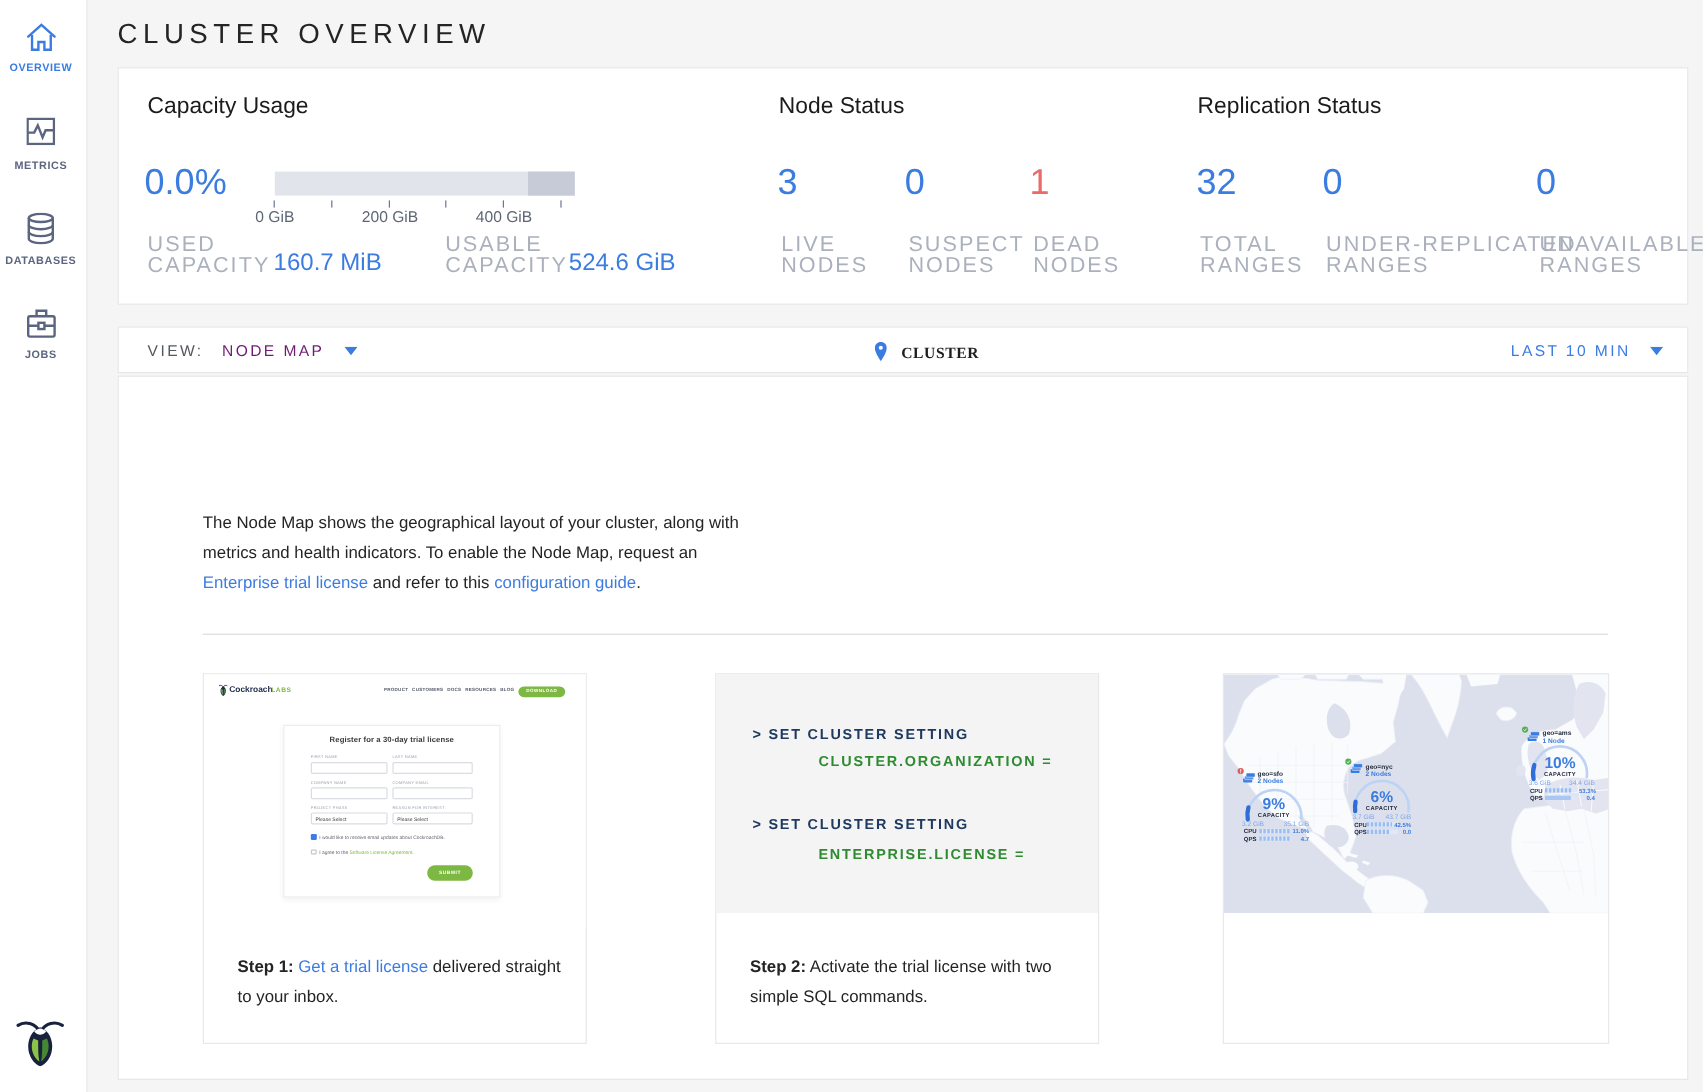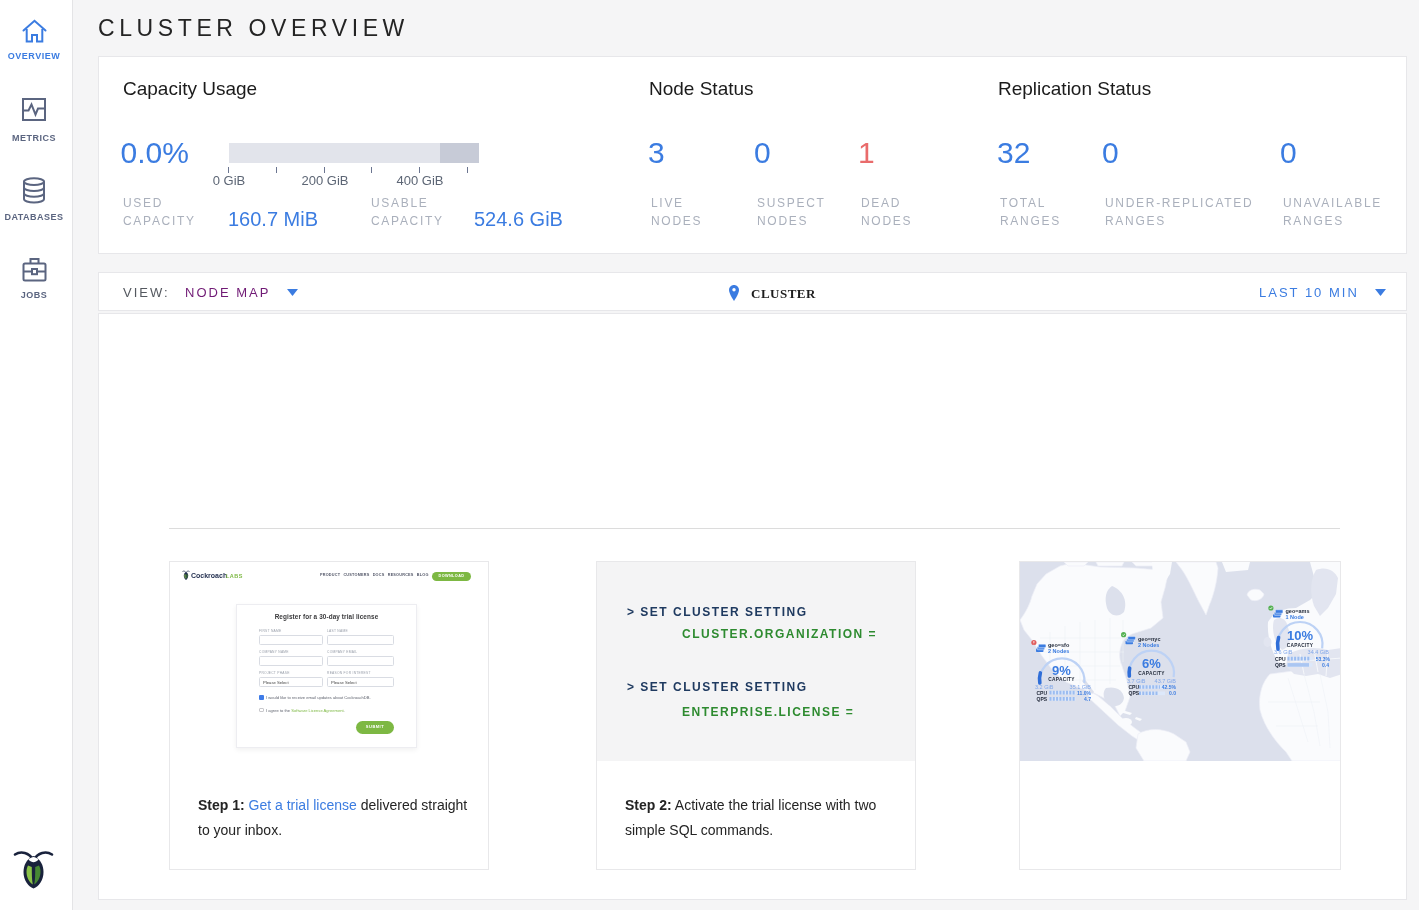--- a/index.html
+++ b/index.html
@@ -15,21 +15,21 @@
 .navicon { display:block; margin:0 auto; }
 
 
 #h1 { position:absolute; left:98px; top:15px; font-size:23px; font-weight:400; letter-spacing:4.6px; color:#242424; }
 
 
 #summary { position:absolute; left:98px; top:56px; width:1309px; height:198px; background:#fff; border:1px solid #e7e7ea; }
 .sec-title { position:absolute; font-size:19px; color:#1b1b1b; }
 .bignum { position:absolute; font-size:30px; color:#3b7ce1; }
 .bignum.red { color:#e96b6b; }
-.smlabel { position:absolute; font-size:12px; letter-spacing:1.7px; color:#aab0bc; line-height:17.5px; }
+.smlabel { position:absolute; font-size:18px; letter-spacing:1.7px; color:#aab0bc; line-height:17.5px; }
 .val { position:absolute; font-size:20px; color:#3b7ce1; }
 
 
 #capbar { position:absolute; left:130px; top:86px; width:250px; height:20px; background:#e2e4eb; }
 #capbar-dark { position:absolute; left:211px; top:0; width:39px; height:20px; background:#c7cbd7; }
 .tick { position:absolute; top:110px; width:1px; height:6px; background:#6b7590; }
 .ticklabel { position:absolute; top:116px; width:80px; text-align:center; font-size:13px; color:#5d6675; }
 
 
 #viewbar { position:absolute; left:98px; top:272px; width:1309px; height:39px; background:#fff; border:1px solid #e7e7ea; }
@@ -153,20 +153,21 @@
         <circle cx="5" cy="4.8" r="1.7" fill="#fff"></circle>
       </svg>
     <span class="abs" style="left:652px; top:13px; font-size:13px; letter-spacing:0.5px; color:#1e1e1e; font-weight:600;font-family:Liberation Serif, serif;">CLUSTER</span>
     <span class="lbl abs" style="left:1160px; top:12px; color:#3b7ce1;">LAST 10 MIN</span>
     <svg class="abs" style="left:1276px; top:16px;" width="11" height="7">
         <path d="M0 0 H11 L5.5 7 Z" fill="#3b7ce1"></path>
       </svg>
   </div>
 
   <div id="panel">
+    <div class="para">The Node Map shows the geographical layout of your cluster, along with metrics and health indicators. To enable the Node Map, request an <a class="blue" href="#">Enterprise trial license</a> and refer to this <a class="blue" href="#">configuration guide</a>.</div>
     <div id="divider"></div>
 
     <div class="stepcard" style="left:70px;">
       <div id="minisite">
 
         <svg class="ms" style="left:12px; top:8px;" width="8" height="11" viewBox="0 0 8 11">
             <path d="M0.5 1.5 C1.8 0.7 3.2 1.1 4 2.6 C4.8 1.1 6.2 0.7 7.5 1.5" stroke="#1f2c4d" stroke-width="0.7" fill="none"></path>
             <path d="M4 2 C5.6 2.7 6.2 4.2 6.2 5.6 C6.2 7.7 5.2 9.5 4 10 C2.8 9.5 1.8 7.7 1.8 5.6 C1.8 4.2 2.4 2.7 4 2 Z" fill="#1f2c4d"></path>
             <path d="M3.5 4.5 C3.5 6.3 3.5 7.8 3.8 9 C3 8.4 2.4 7 2.4 5.6 C2.4 5 2.5 4.6 2.7 4.1 Z" fill="#8bc348"></path>
             <path d="M4.5 4.5 C4.5 6.3 4.5 7.8 4.2 9 C5 8.4 5.6 7 5.6 5.6 C5.6 5 5.5 4.6 5.3 4.1 Z" fill="#468733"></path>

